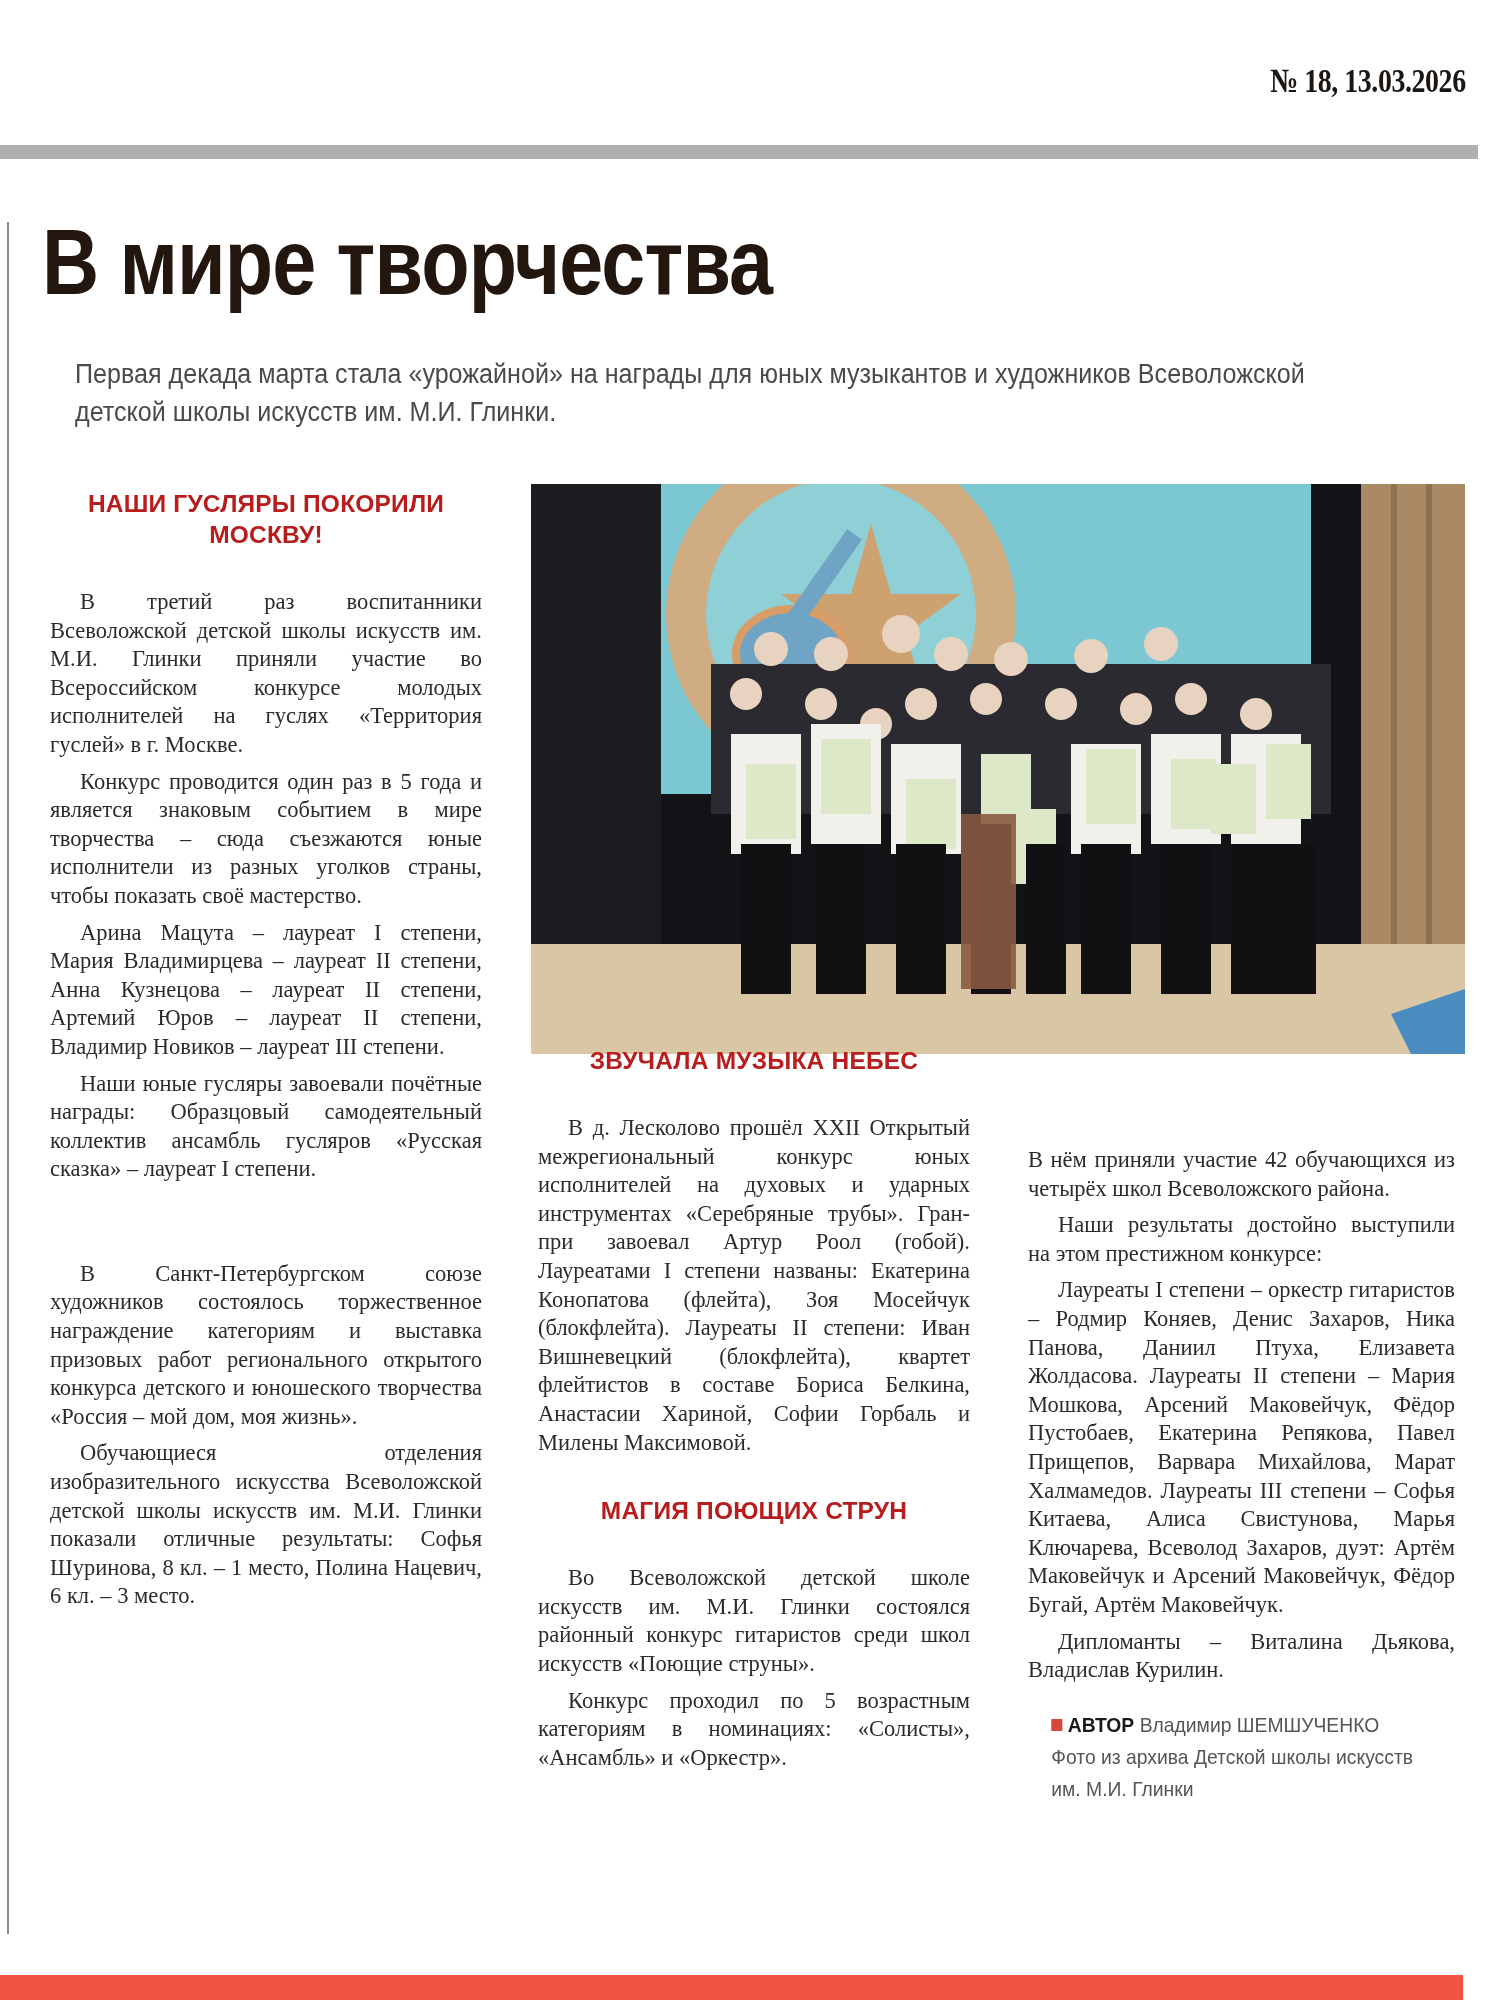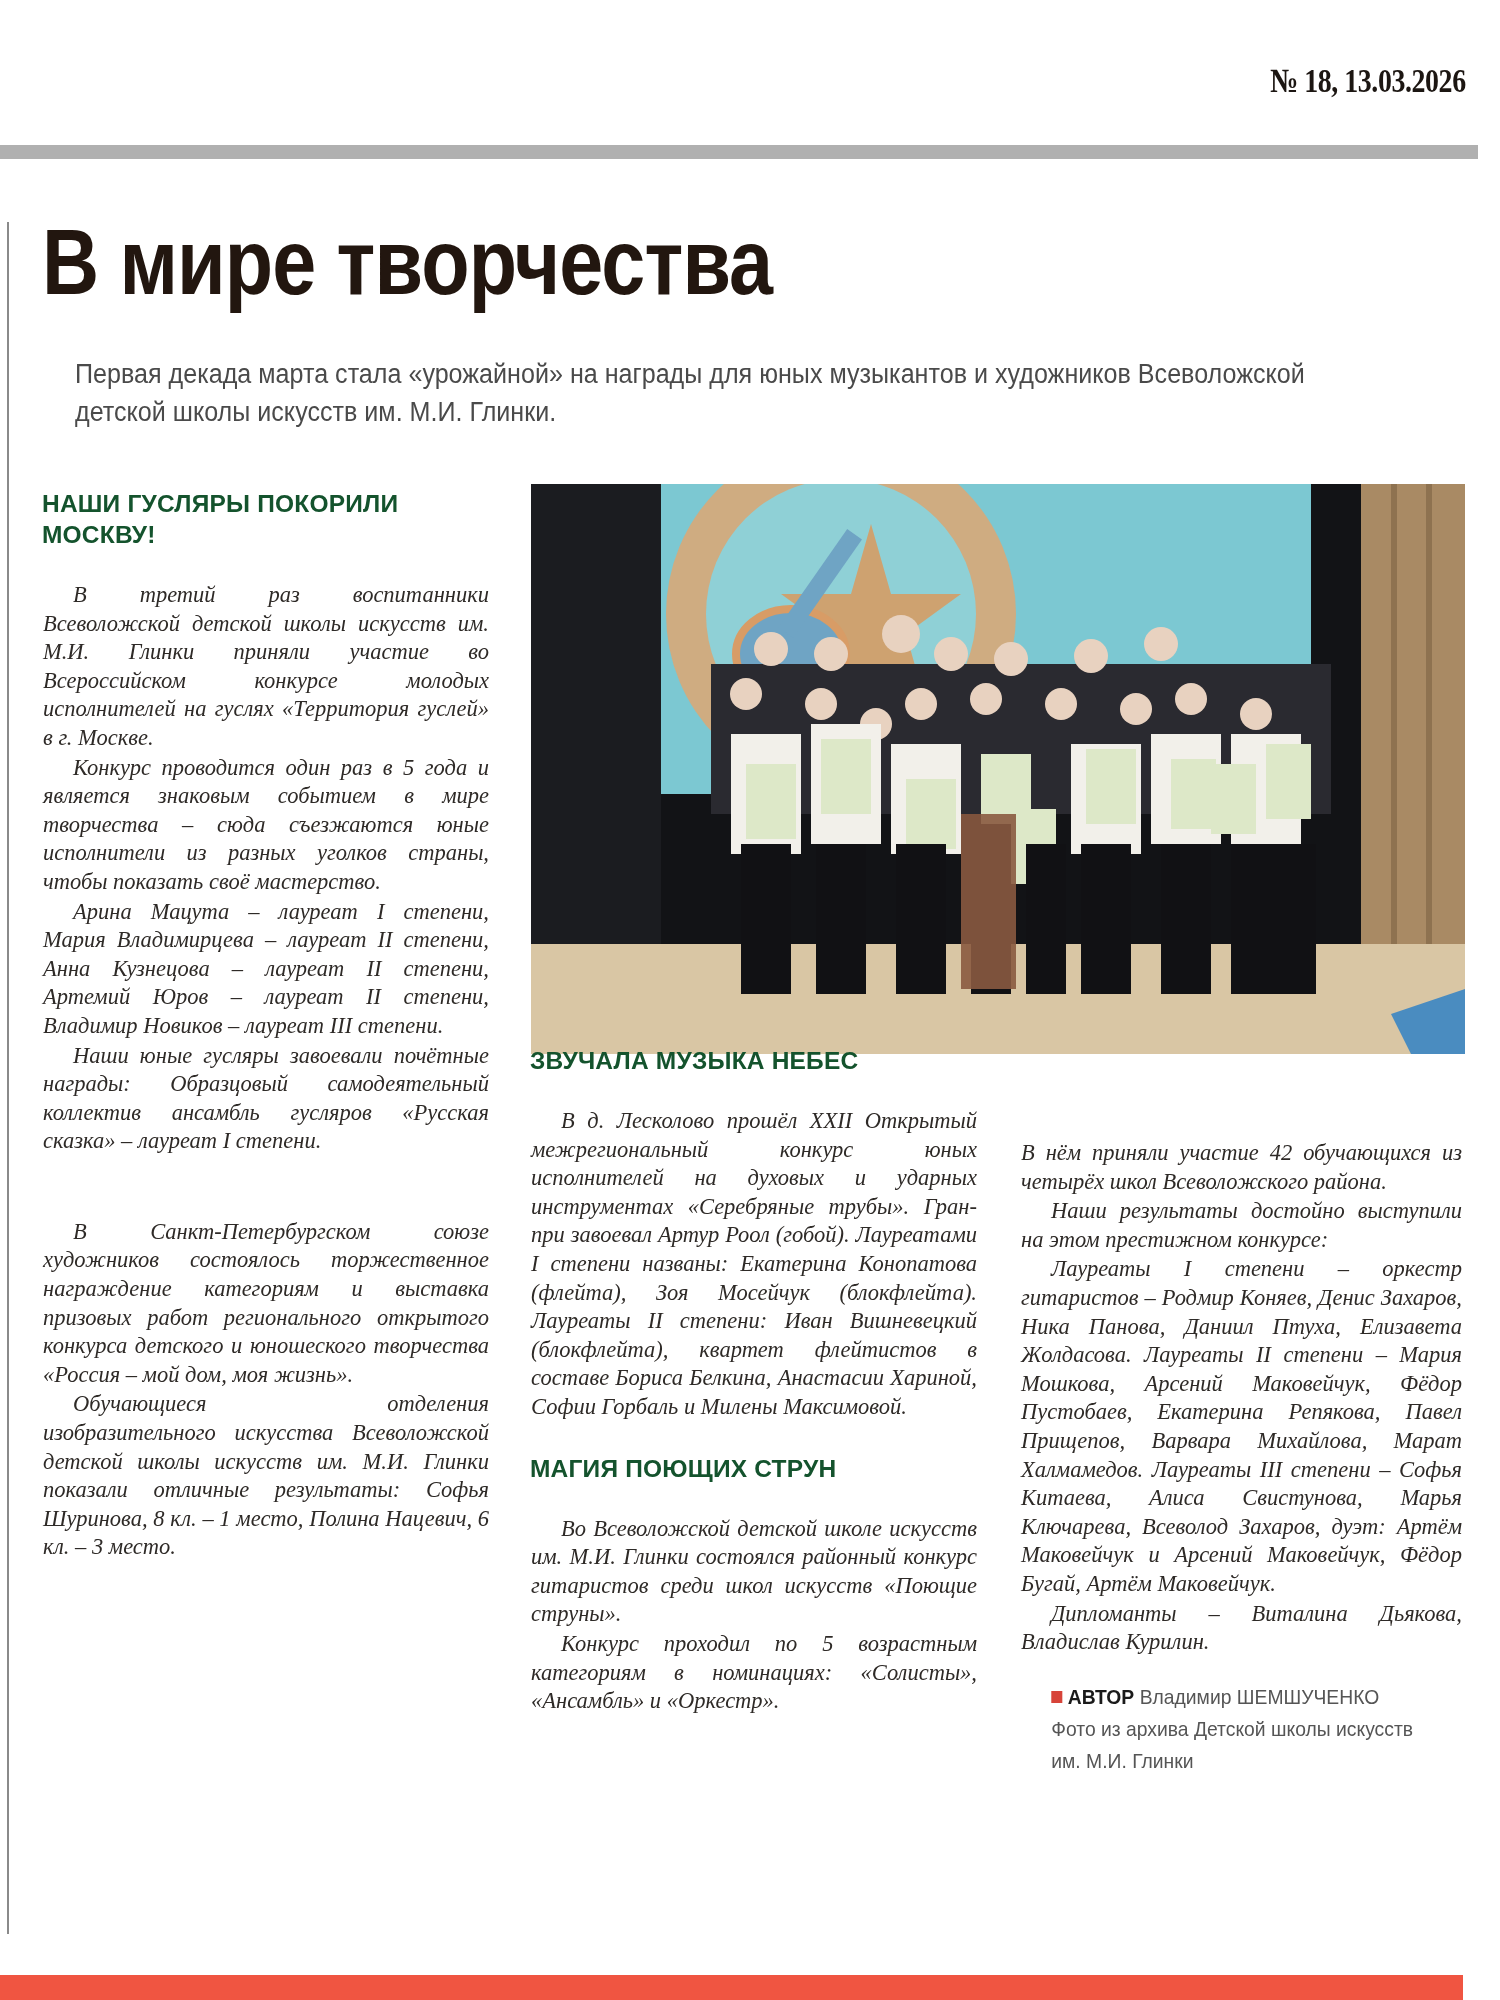--- a/index.html
+++ b/index.html
@@ -3,25 +3,25 @@
   <meta charset="utf-8">
   <style>
     html, body { margin: 0; padding: 0; background: #ffffff; }
     body { width: 1500px; height: 2000px; position: relative; overflow: hidden; color: #2b2522; }
     .issue { position: absolute; right: 34px; top: 62px; font-family: "Liberation Serif", serif; font-weight: bold; font-size: 34px; letter-spacing: -0.5px; color: #1c1612; transform: scaleX(0.82); transform-origin: right center; }
     .top-rule { position: absolute; left: 0; top: 145px; width: 1478px; height: 14px; background: #b0b0b0; }
     .left-rule { position: absolute; left: 7px; top: 222px; width: 2px; height: 1712px; background: #8a8a8a; }
     .title { position: absolute; left: 42px; top: 210px; font-family: "Liberation Sans", sans-serif; font-weight: bold; font-size: 92px; color: #22160f; letter-spacing: -1px; transform: scaleX(0.86); transform-origin: left center; white-space: nowrap; }
     .lead { position: absolute; left: 75px; top: 355px; width: 1420px; font-family: "Liberation Sans", sans-serif; font-size: 27px; line-height: 38px; color: #4a4a4a; transform: scaleX(0.93); transform-origin: left top; }
     .col { position: absolute; font-family: "Liberation Serif", serif; font-size: 22.5px; line-height: 28.6px; color: #2e2a27; text-align: justify; }
-    .col p { margin: 1px; text-indent: 30px; hyphens: auto; font-style: italic; }
+    .col p { margin: 8px; text-indent: 30px; hyphens: auto; }
     .col1 { left: 42px; top: 488px; width: 448px; }
     .col2 { left: 530px; top: 1045px; width: 448px; }
     .col3 { left: 1020px; top: 1138px; width: 443px; }
-    .h { font-family: "Liberation Sans", sans-serif; font-weight: bold; font-size: 24.5px; line-height: 31px; color: #14532d; text-transform: uppercase; text-align: left; letter-spacing: 0.2px; margin: 0; }
+    .h { font-family: "Liberation Sans", sans-serif; font-weight: bold; font-size: 24.5px; line-height: 31px; color: #b91c1c; text-transform: uppercase; text-align: center; letter-spacing: 0.2px; margin: 0; }
     .gap-m { height: 30px; }
     .photo { position: absolute; left: 531px; top: 484px; width: 934px; height: 570px; overflow: hidden; background: #141417; }
     .photo svg { display: block; width: 100%; height: 100%; }
     .byline { margin-top: 24px; padding-left: 34px; font-family: "Liberation Sans", sans-serif; font-size: 21px; line-height: 32px; color: #555; text-align: left; transform: scaleX(0.92); transform-origin: left top; }
     .byline .sq { display: inline-block; width: 12px; height: 12px; background: #d7443a; margin-right: 6px; vertical-align: 1px; }
     .byline .lbl { font-weight: bold; color: #1a1a1a; }
     .red-bar { position: absolute; left: 0; top: 1975px; width: 1463px; height: 25px; background: #f05541; }
   </style>
 </head>
 <body>

